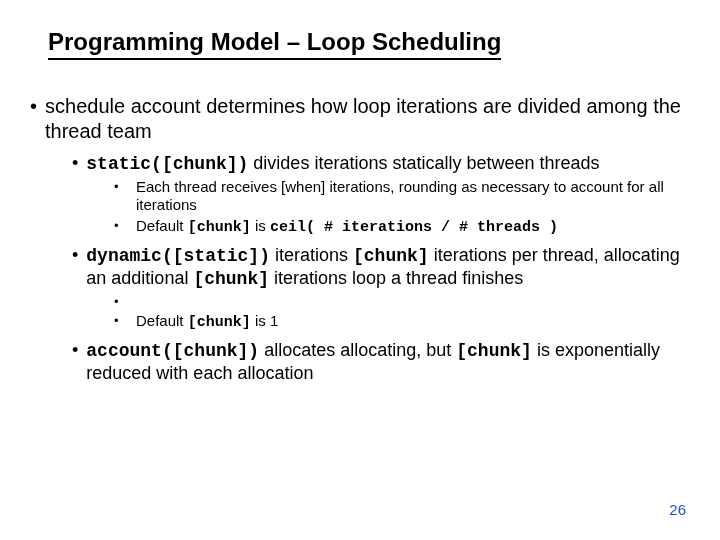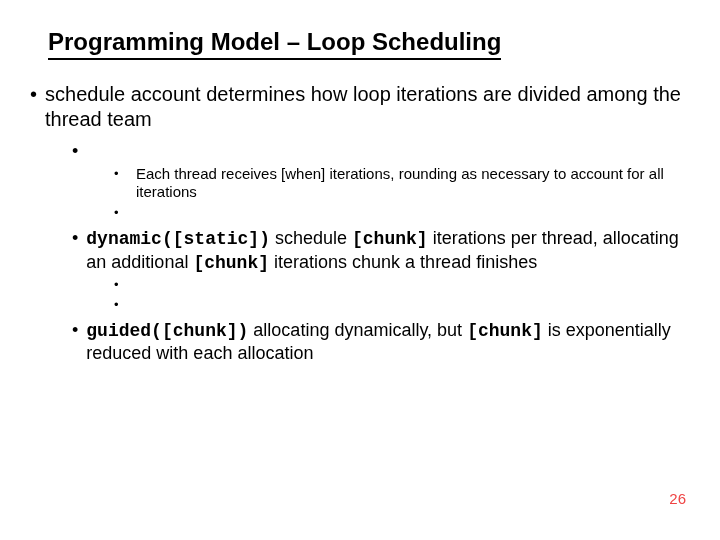--- a/index.html
+++ b/index.html
@@ -1,70 +1,73 @@
 <!DOCTYPE html>
 <html><head>
 <meta charset="utf-8">
 <style>
   * { margin: 0; padding: 0; box-sizing: border-box; }
   html, body { width: 720px; height: 540px; background: #fff; font-family: Arial, Helvetica, sans-serif; color: #000; }
   .slide { position: relative; width: 720px; height: 540px; padding: 28px 30px 20px 30px; }
-  .title { font-size: 24px; font-weight: bold; border-bottom: 2.5px solid #000; display: inline-block; padding-bottom: 2px; margin-left: 18px; margin-bottom: 22px; }
+  .title { font-size: 24px; font-weight: bold; border-bottom: 2.5px solid #000; display: inline-block; padding-bottom: 2px; margin-left: 18px; margin-bottom: 34px; }
   ul { list-style: none; }
   .bullet { display: flex; }
   .dot { flex: 0 0 auto; margin-right: 8px; }
   .lvl1 { margin-left: 0; font-size: 20px; line-height: 1.25; margin-bottom: 8px; }
   .lvl1 .dot { font-size: 20px; }
   .lvl2 { margin-left: 42px; font-size: 18px; line-height: 1.25; margin-top: 6px; margin-bottom: 2px; }
   .lvl2 .dot { font-size: 18px; }
   .lvl3 { margin-left: 84px; font-size: 15px; line-height: 1.25; margin-top: 2px; }
   .lvl3 .dot { font-size: 13px; padding-top: 1px; width: 14px; }
   .mono { font-family: "Courier New", Courier, monospace; font-weight: bold; }
-  .pagenum { position: absolute; bottom: 33px; right: 34px; font-size: 15px; color: #ef4444; }
+  .pagenum { position: absolute; bottom: 22px; right: 34px; font-size: 15px; color: #1d4ed8; }
 </style>
 </head>
 <body>
 
 <div class="slide">
   <div class="title">Programming Model – Loop Scheduling</div>
 
   <ul>
 
     <li class="bullet lvl1">
       <span class="dot">•</span>
       <span>schedule account determines how loop iterations are divided among the thread team</span>
     </li>
 
     <li class="bullet lvl2">
       <span class="dot">•</span>
+      <span><span class="mono">static([chunk])</span><span> divides iterations statically between threads</span></span>
     </li>
 
     <li class="bullet lvl3">
       <span class="dot">•</span>
       <span>Each thread receives [when] iterations, rounding as necessary to account for all iterations</span>
     </li>
 
     <li class="bullet lvl3">
       <span class="dot">•</span>
+      <span><span>Default </span><span class="mono">[chunk]</span><span> is </span><span class="mono">ceil( # iterations / # threads )</span></span>
     </li>
 
     <li class="bullet lvl2">
       <span class="dot">•</span>
-      <span><span class="mono">dynamic([static])</span><span> schedule </span><span class="mono">[chunk]</span><span> iterations per thread, allocating an additional </span><span class="mono">[chunk]</span><span> iterations chunk a thread finishes</span></span>
+      <span><span class="mono">dynamic([static])</span><span> iterations </span><span class="mono">[chunk]</span><span> iterations per thread, allocating an additional </span><span class="mono">[chunk]</span><span> iterations loop a thread finishes</span></span>
     </li>
 
     <li class="bullet lvl3">
       <span class="dot">•</span>
     </li>
 
     <li class="bullet lvl3">
       <span class="dot">•</span>
+      <span><span>Default </span><span class="mono">[chunk]</span><span> is 1</span></span>
     </li>
 
     <li class="bullet lvl2">
       <span class="dot">•</span>
-      <span><span class="mono">guided([chunk])</span><span> allocating dynamically, but </span><span class="mono">[chunk]</span><span> is exponentially reduced with each allocation</span></span>
+      <span><span class="mono">account([chunk])</span><span> allocates allocating, but </span><span class="mono">[chunk]</span><span> is exponentially reduced with each allocation</span></span>
     </li>
 
   </ul>
 
   <div class="pagenum">26</div>
 </div>
 
 </body></html>

